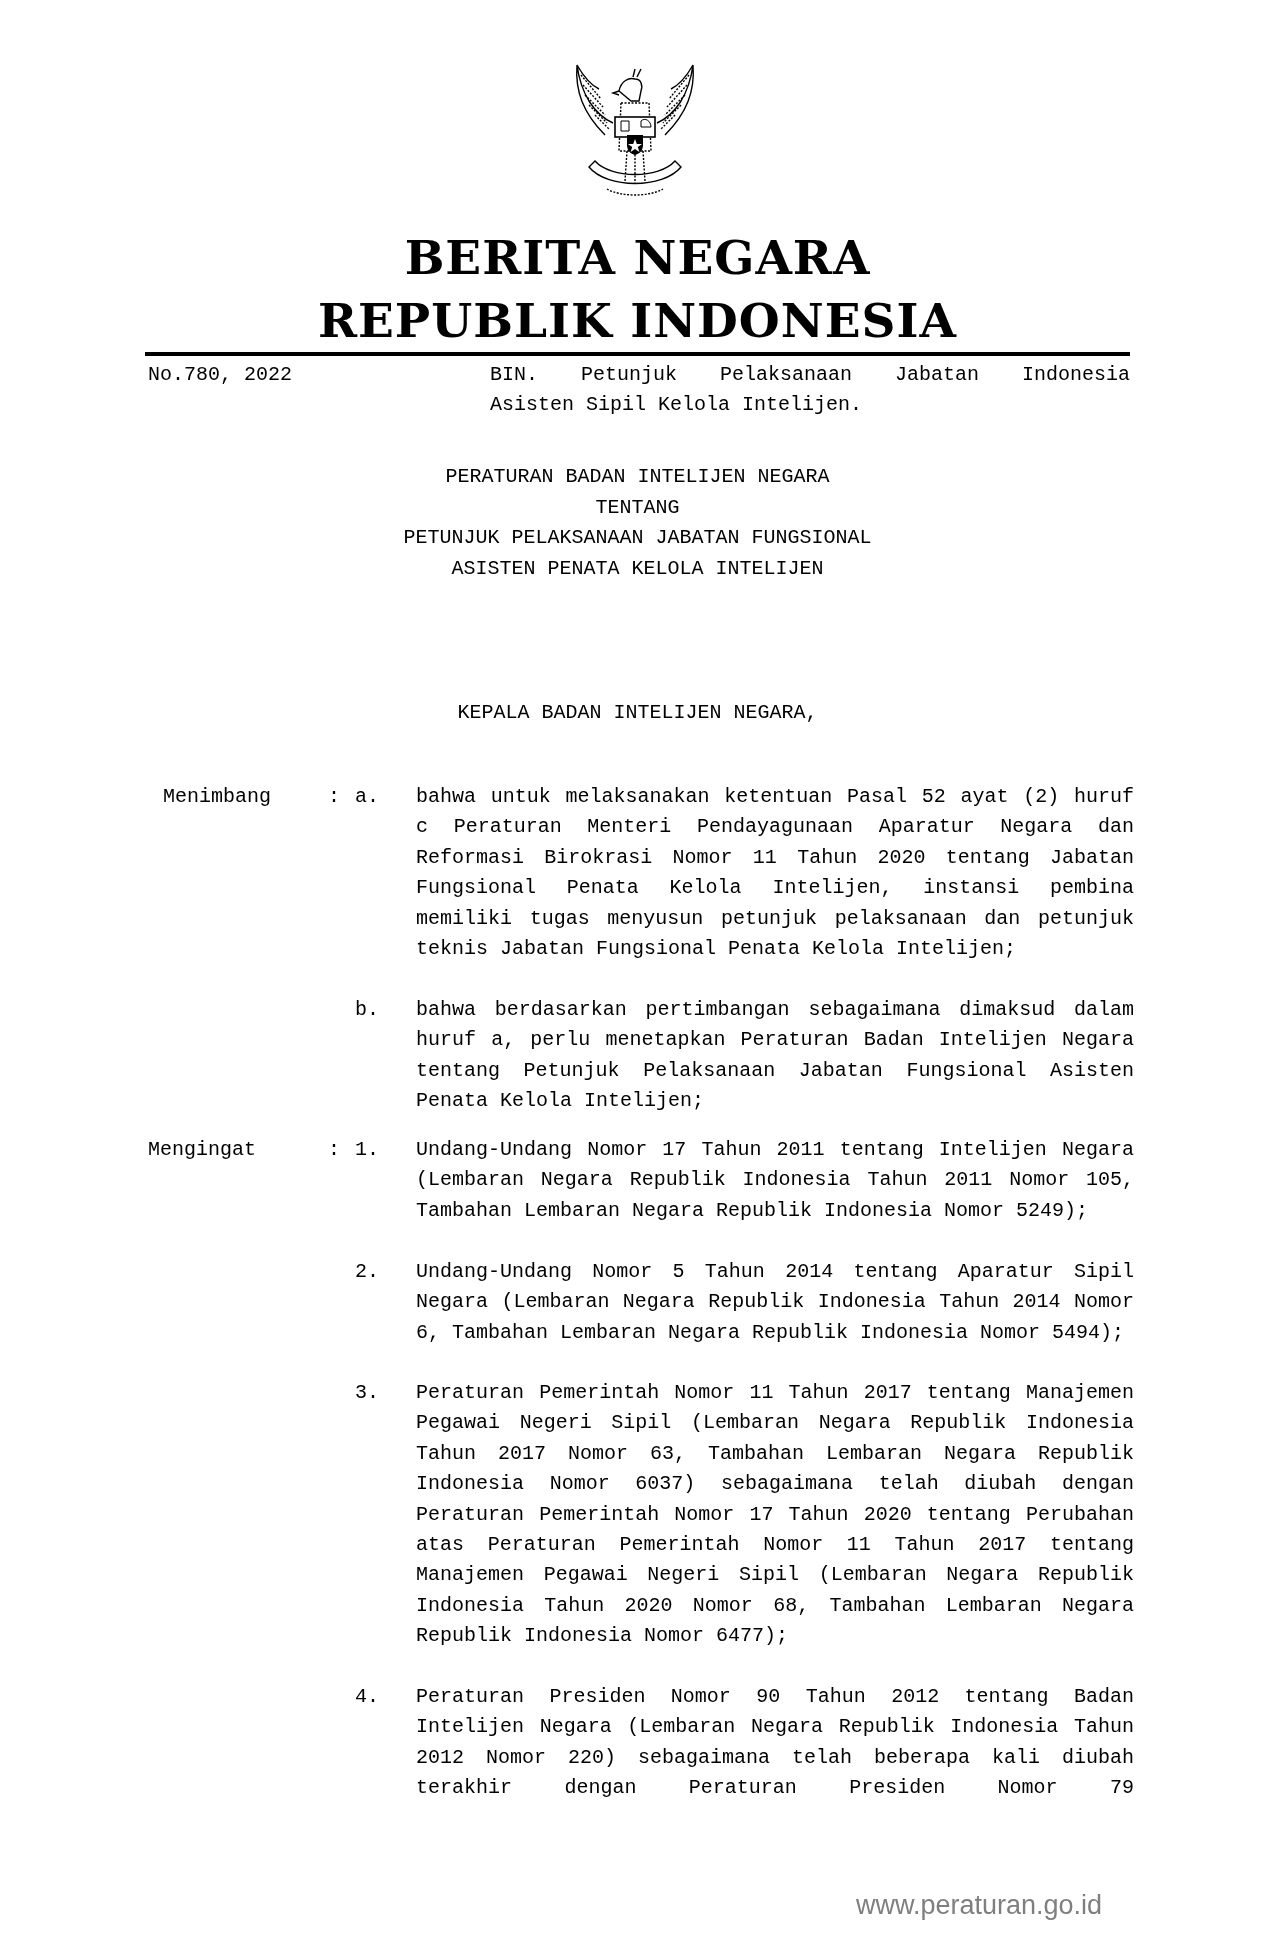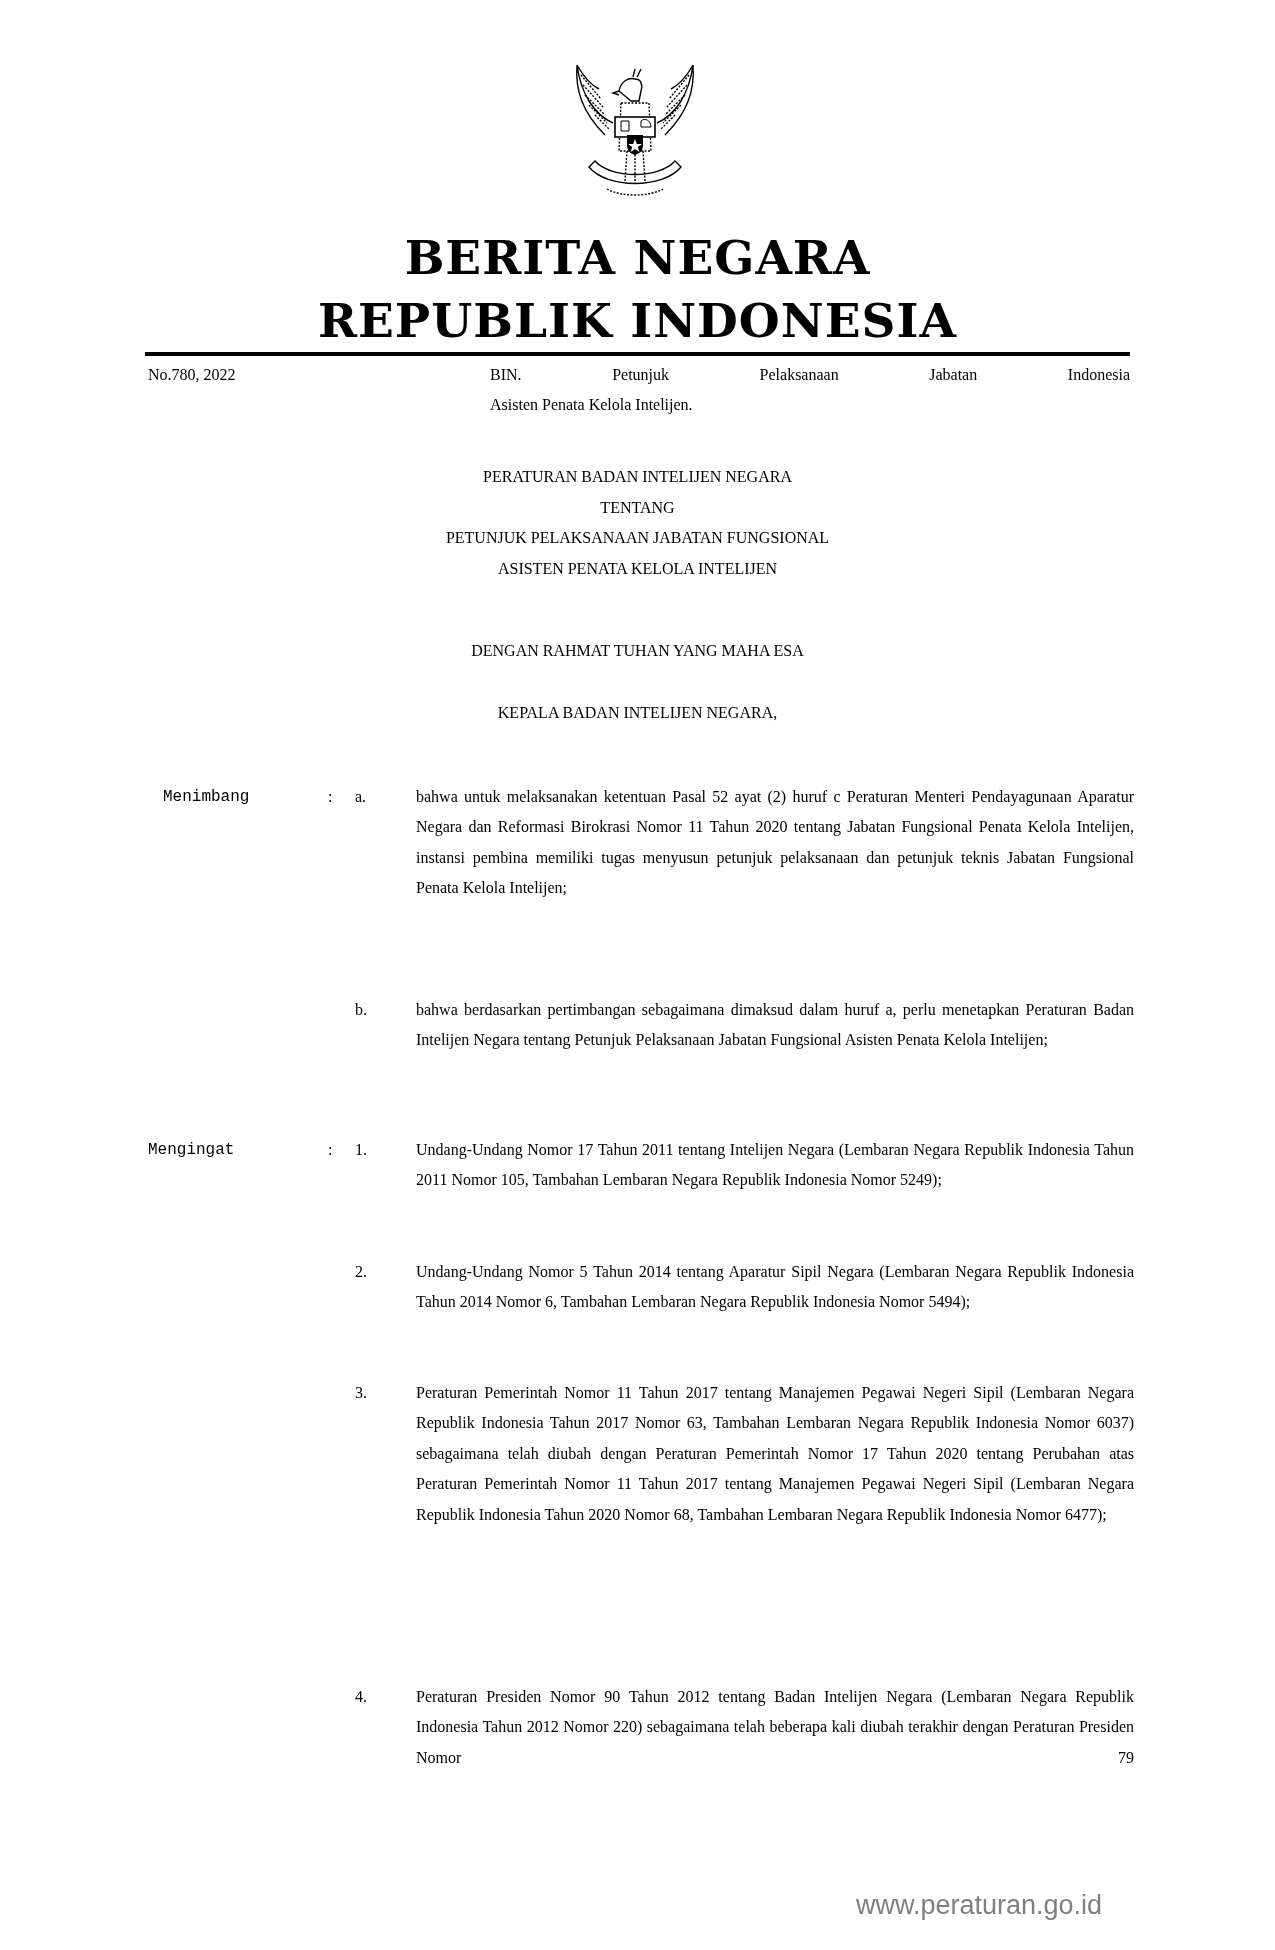--- a/index.html
+++ b/index.html
@@ -4,21 +4,21 @@
 <style>
   html, body { margin: 0; padding: 0; background: #ffffff; }
   body { width: 1275px; height: 1950px; position: relative; overflow: hidden; color: #000; }
   .page { position: absolute; left: 0; top: 0; width: 1050px; height: 1950px; }
   .emblem { position: absolute; left: 555px; top: 55px; width: 160px; height: 160px; }
   .masthead { position: absolute; left: 145px; width: 985px; text-align: center;
     font-family: "DejaVu Serif", serif; font-weight: bold; font-size: 47px; letter-spacing: 1px; line-height: 60px; }
   .mh1 { top: 228px; }
   .mh2 { top: 291px; }
   .rule { position: absolute; left: 145px; top: 352px; width: 985px; height: 4px; background: #000; }
-  .serif { font-family: Liberation Serif, serif; font-size: 16px; }
+  .serif { font-family: Liberation Mono, monospace; font-size: 20px; }
   .docno { position: absolute; left: 148px; top: 360px; line-height: 30px; }
   .subj { position: absolute; left: 490px; top: 360px; width: 640px; line-height: 30px; text-align: justify; text-align-last: left; }
   .subj .l1 { display: block; text-align: justify; text-align-last: justify; }
   .center-block { position: absolute; left: 145px; width: 985px; text-align: center; line-height: 30.5px; }
   .title-block { top: 462px; text-align: center; }
   .ctext { display: block; }
   .blessing { top: 636px; }
   .authority { top: 698px; }
   .section { position: absolute; left: 0; width: 1275px; }
   .sec-label { position: absolute; line-height: 30px; font-family: Liberation Mono, monospace; }
@@ -61,30 +61,29 @@
     <polygon points="80,84 81.8,89 87,89 82.8,92 84.4,97 80,94 75.6,97 77.2,92 73,89 78.2,89" fill="#fff"></polygon>
   </svg>
 
   <div class="masthead mh1">BERITA NEGARA</div>
   <div class="masthead mh2">REPUBLIK INDONESIA</div>
   <div class="rule"></div>
 
   <div class="docno serif">No.780, 2022</div>
   <div class="subj serif">
     <span class="l1">BIN. Petunjuk Pelaksanaan Jabatan Indonesia</span>
-    <span>Asisten Penata Kelola Intelijen.</span>
+    <span>Asisten Sipil Kelola Intelijen.</span>
   </div>
 
   <div class="center-block title-block serif">
     <span class="ctext">PERATURAN BADAN INTELIJEN NEGARA</span>
     <span class="ctext">TENTANG</span>
     <span class="ctext">PETUNJUK PELAKSANAAN JABATAN FUNGSIONAL</span>
     <span class="ctext">ASISTEN PENATA KELOLA INTELIJEN</span>
   </div>
-  <div class="center-block blessing serif">DENGAN RAHMAT TUHAN YANG MAHA ESA</div>
   <div class="center-block authority serif">KEPALA BADAN INTELIJEN NEGARA,</div>
 
   <div class="section serif" style="top:782px;">
     <span class="sec-label" style="left:163px;">Menimbang</span>
     <span class="sec-colon">:</span>
 
     <div class="item" style="top:0;">
       <span class="item-mark">a.</span>
       <div class="item-text">bahwa untuk melaksanakan ketentuan Pasal 52 ayat (2) huruf c Peraturan Menteri Pendayagunaan Aparatur Negara dan Reformasi Birokrasi Nomor 11 Tahun 2020 tentang Jabatan Fungsional Penata Kelola Intelijen, instansi pembina memiliki tugas menyusun petunjuk pelaksanaan dan petunjuk teknis Jabatan Fungsional Penata Kelola Intelijen;</div>
     </div>

